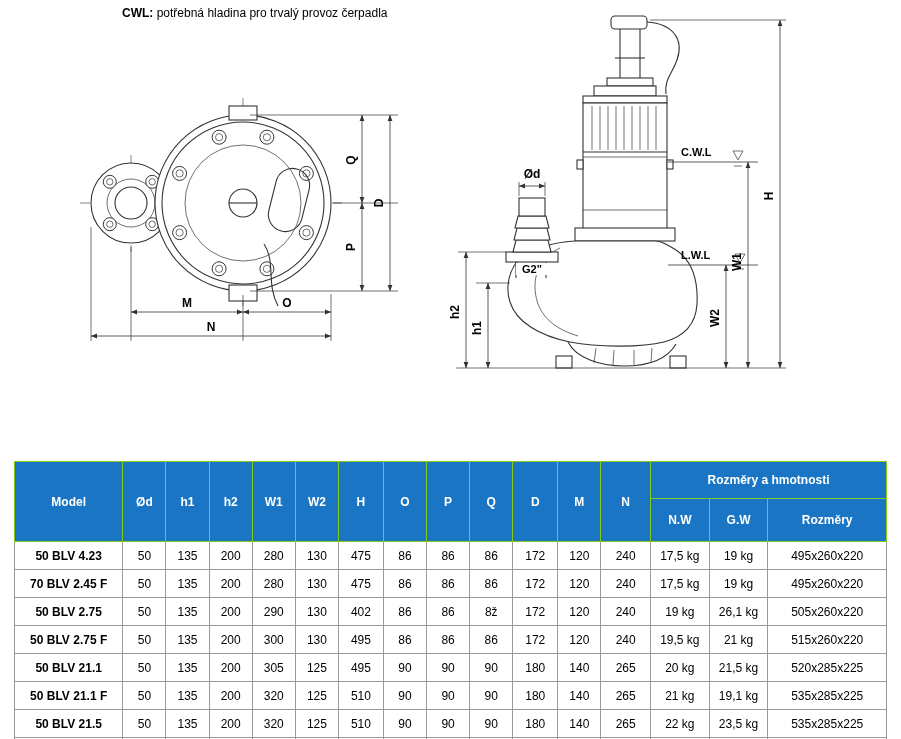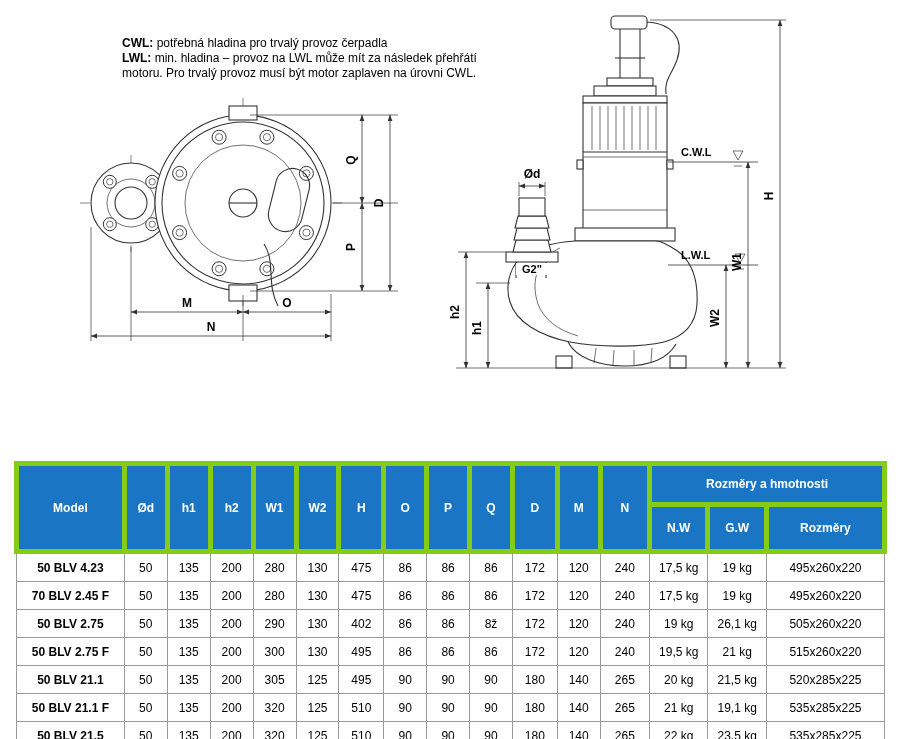--- a/index.html
+++ b/index.html
@@ -1,51 +1,50 @@
 <!DOCTYPE html>
 <html style="--hdr: #1a76c4; --line: #333333;"><head>
 <meta charset="utf-8">
 <style>
   html,body{margin:0;padding:0;background:#fff;}
   .page{position:relative;width:901px;height:739px;background:#fff;
         font-family:"Liberation Sans",sans-serif;overflow:hidden;color:#000;}
-  .notes{position:absolute;left:122px;top:36px;width:392px;font-size:12px;line-height:15px;}
+  .notes{position:absolute;left:122px;top:6px;width:392px;font-size:12px;line-height:15px;}
   .notes p{margin:0;}
   .drawing{position:absolute;left:0;top:0;width:901px;height:456px;}
 
   
   .ol{fill:none;stroke:var(--line,#333);stroke-width:1.1;}
   .olf{fill:#fff;stroke:var(--line,#333);stroke-width:1.1;}
   .thin{fill:none;stroke:var(--line,#333);stroke-width:0.7;}
   .dim{fill:none;stroke:var(--line,#333);stroke-width:0.8;}
   .cl{fill:none;stroke:#555;stroke-width:0.7;stroke-dasharray:10 3 2 3;}
   .hole{fill:#fff;stroke:var(--line,#333);stroke-width:1;}
   .lbl{font:bold 12px "Liberation Sans",sans-serif;fill:#000;stroke:none;}
   .lbls{font:bold 11px "Liberation Sans",sans-serif;fill:#000;stroke:none;}
   .mask{fill:#fff;stroke:none;}
 
   
   .spec-table{position:absolute;left:14px;top:461px;width:873px;border-collapse:collapse;
               table-layout:fixed;font-size:12px;border:1px solid #666;}
   .spec-table th{background:var(--hdr,#1a76c4);color:#fff;font-weight:bold;
-                 border:5px solid #84cc16;padding:5px 1px;text-align:center;}
+                 border:1px solid #84cc16;padding:5px 1px;text-align:center;}
   .spec-table thead tr.r1 th{height:26px;}
   .spec-table thead tr.r2 th{height:32px;}
   .spec-table td{border:1px solid #999;text-align:center;height:25px;padding:1px 2px;
                  background:#fff;white-space:nowrap;overflow:hidden;}
   .spec-table td.model{font-weight:bold;}
 </style>
 </head>
 <body>
 
 <div class="page">
 
   <div class="notes">
     <p><b>CWL:</b> <span>potřebná hladina pro trvalý provoz čerpadla</span></p>
-    <p><b>LWL:</b> <span>min. hladina – provoz na LWL může mít za následek přehřátí motoru. Pro trvalý provoz musí být motor zaplaven na úrovni CWL.</span></p>
   </div>
 
   <svg class="drawing" viewBox="0 0 901 456">
     <defs>
       <marker id="ar" viewBox="0 0 10 10" refX="9.5" refY="5" markerWidth="8" markerHeight="8" orient="auto-start-reverse">
         <path d="M0,1.2 L10,5 L0,8.8 Z" fill="#333"></path>
       </marker>
     </defs>
 
     <g>

